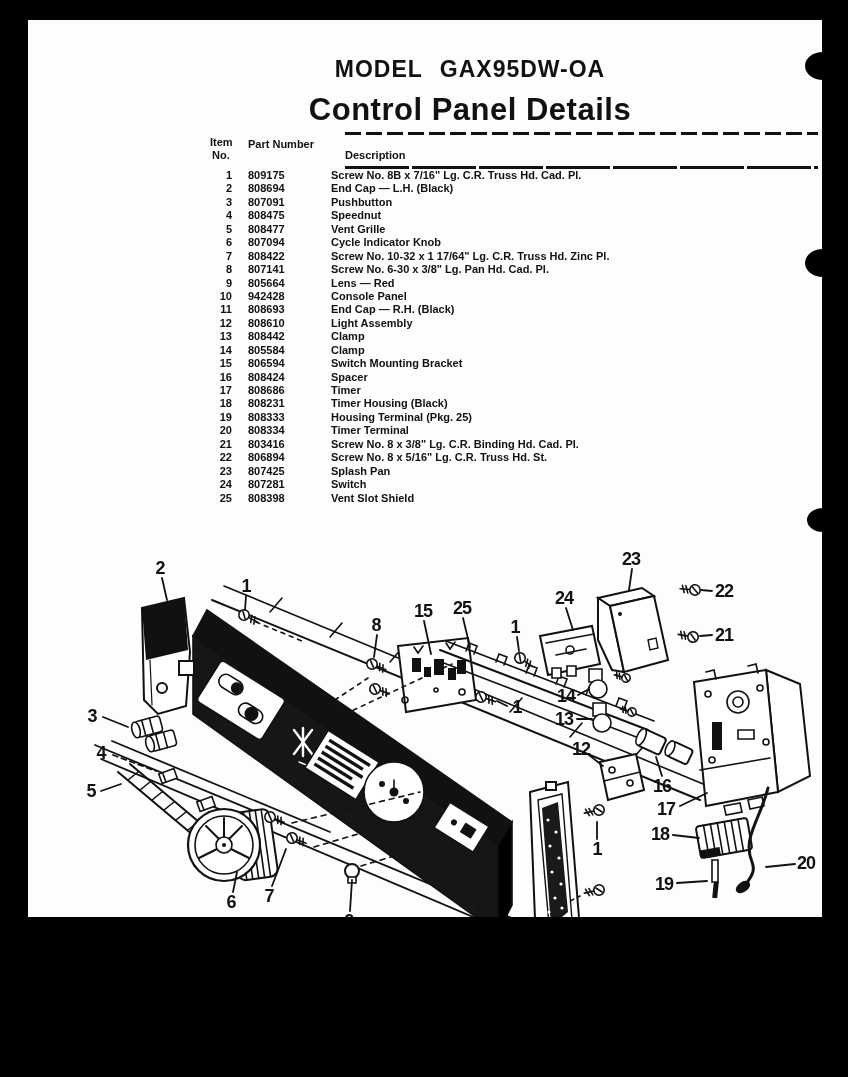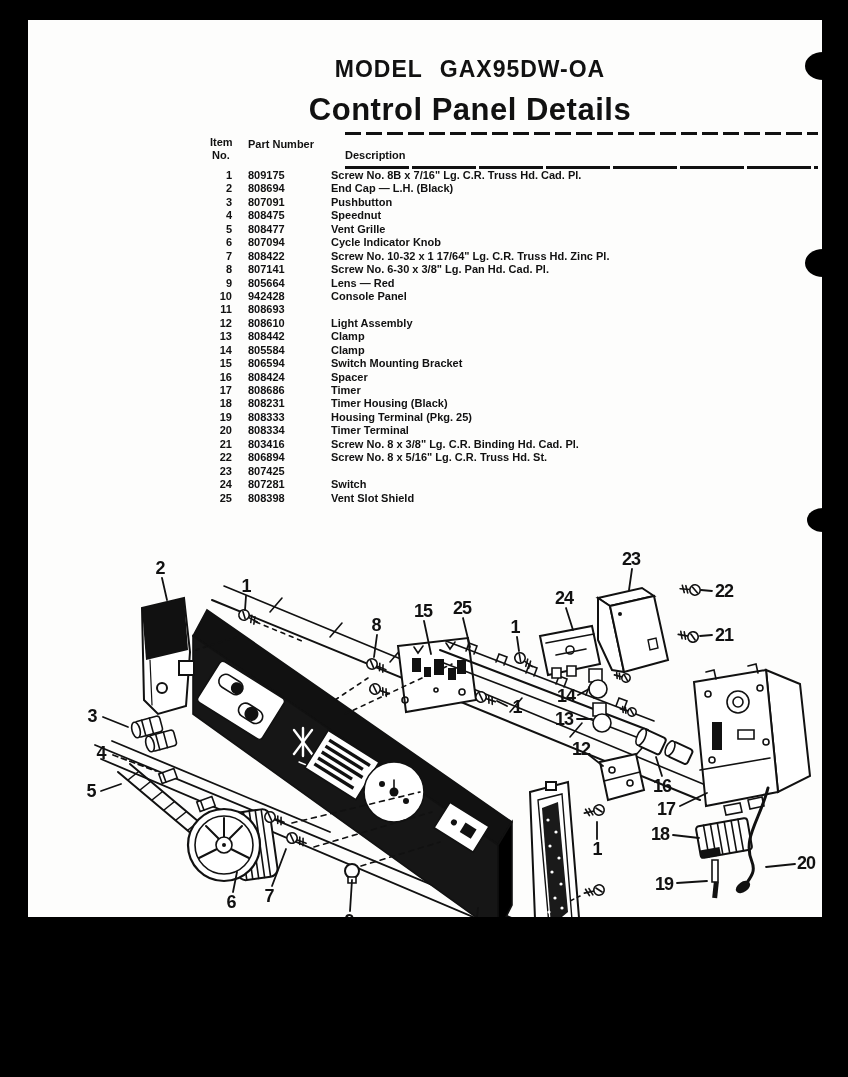--- a/index.html
+++ b/index.html
@@ -437,20 +437,21 @@
 
       <div class="prow">
         <span class="no">10</span>
         <span class="pn">942428</span>
         <span class="ds">Console Panel</span>
       </div>
 
       <div class="prow">
         <span class="no">11</span>
         <span class="pn">808693</span>
+        <span class="ds">End Cap — R.H. (Black)</span>
       </div>
 
       <div class="prow">
         <span class="no">12</span>
         <span class="pn">808610</span>
         <span class="ds">Light Assembly</span>
       </div>
 
       <div class="prow">
         <span class="no">13</span>
@@ -508,20 +509,21 @@
 
       <div class="prow">
         <span class="no">22</span>
         <span class="pn">806894</span>
         <span class="ds">Screw No. 8 x 5/16" Lg. C.R. Truss Hd. St.</span>
       </div>
 
       <div class="prow">
         <span class="no">23</span>
         <span class="pn">807425</span>
+        <span class="ds">Splash Pan</span>
       </div>
 
       <div class="prow">
         <span class="no">24</span>
         <span class="pn">807281</span>
         <span class="ds">Switch</span>
       </div>
 
       <div class="prow">
         <span class="no">25</span>

